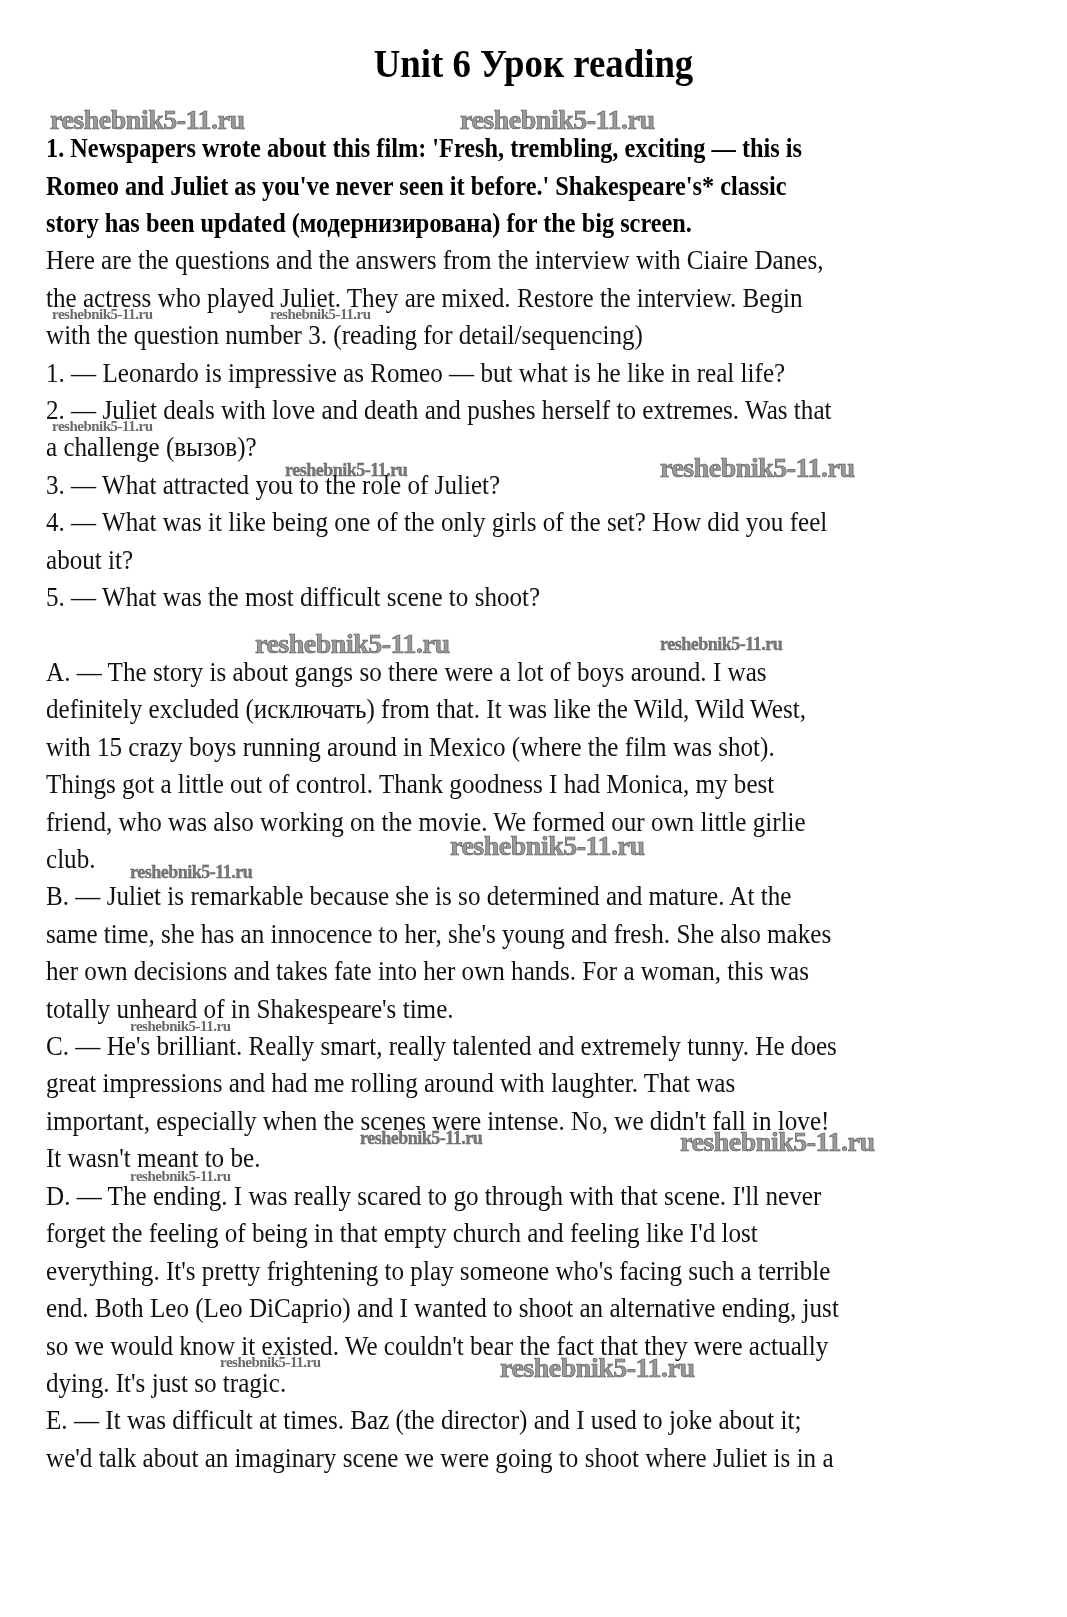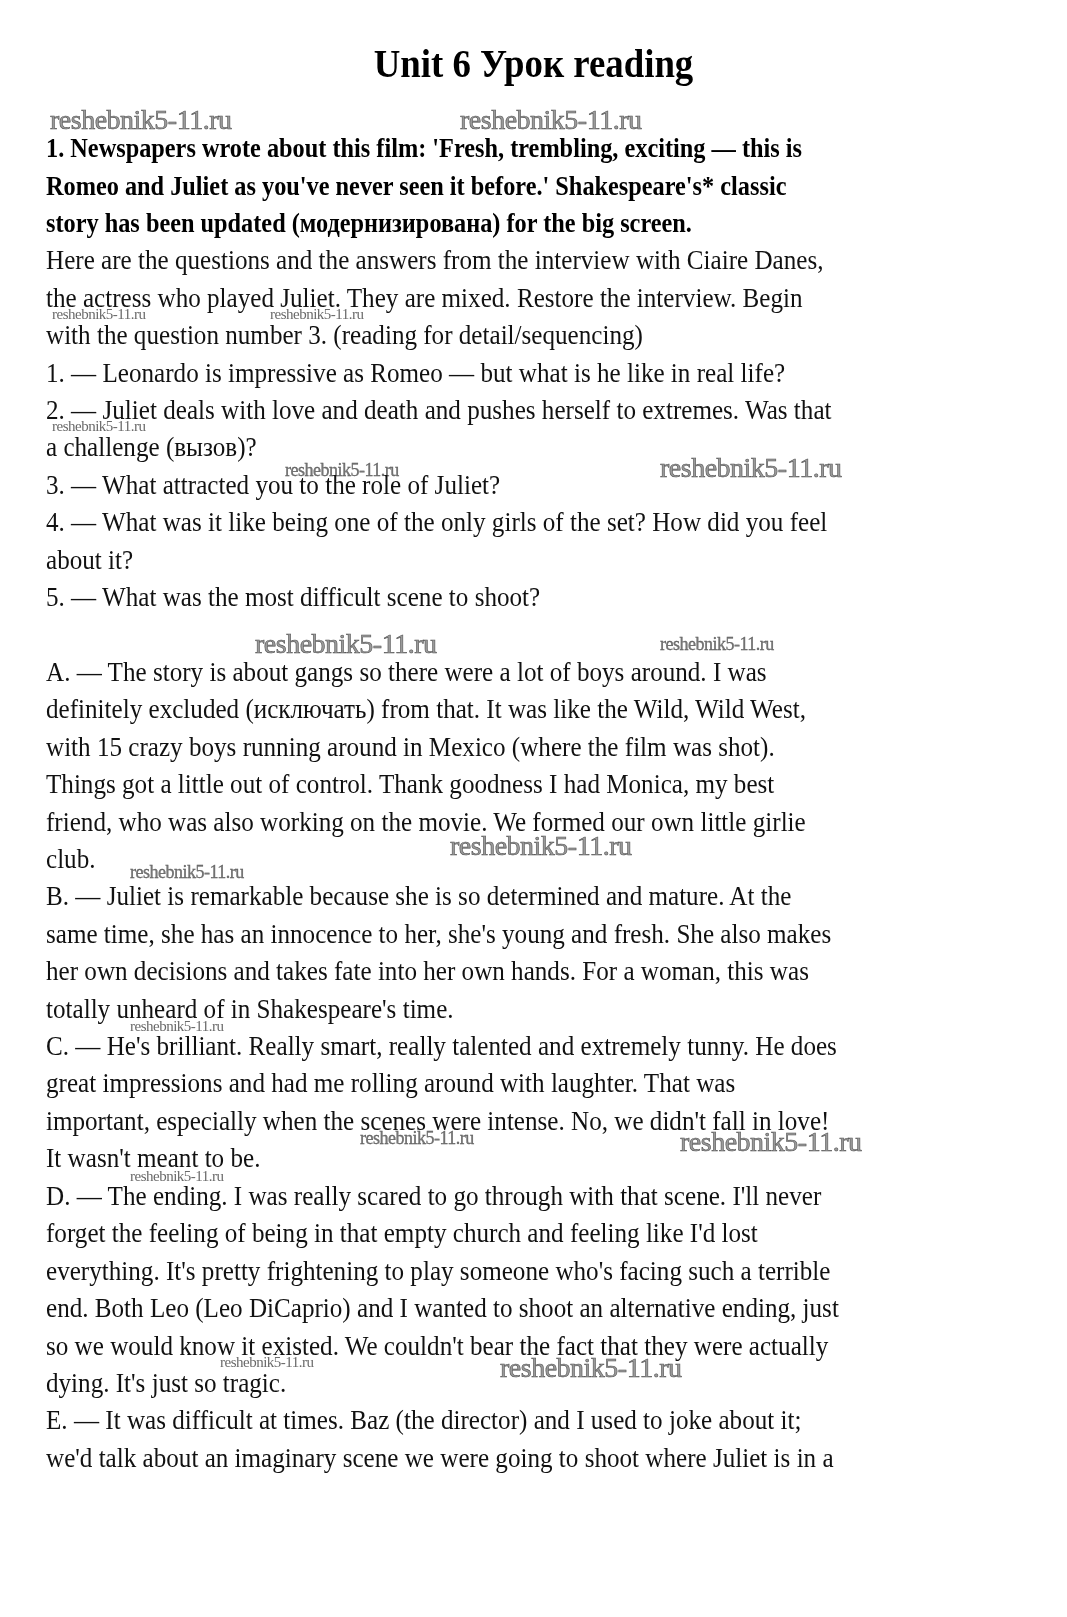--- a/index.html
+++ b/index.html
@@ -11,21 +11,21 @@
       line-height: 48px; transform: scaleX(0.92);
     }
     .line {
       position: absolute; left: 46px; white-space: nowrap;
       font-family: "Liberation Serif", serif; font-size: 27px; color: #111;
       line-height: 32px; transform-origin: left center; transform: scaleX(0.93);
     }
     .line.bold { font-weight: bold; color: #000; font-size: 27px; transform: scaleX(0.9); }
     .wm {
       position: absolute; white-space: nowrap; font-family: "Liberation Serif", serif;
-      font-weight: normal; color: #8c8c8c; letter-spacing: -0.5px;
+      font-weight: bold; color: #8c8c8c; letter-spacing: -0.5px;
       -webkit-text-stroke: 0.6px #555;
     }
     .wm.big { font-size: 28px; color: #9a9a9a; }
     .wm.small { font-size: 15px; color: #6a6a6a; -webkit-text-stroke: 0; }
     .wm.mid { font-size: 18px; color: #777; -webkit-text-stroke: 0.3px #555; }
   </style>
 </head>
 <body>
 
 <div class="page">

